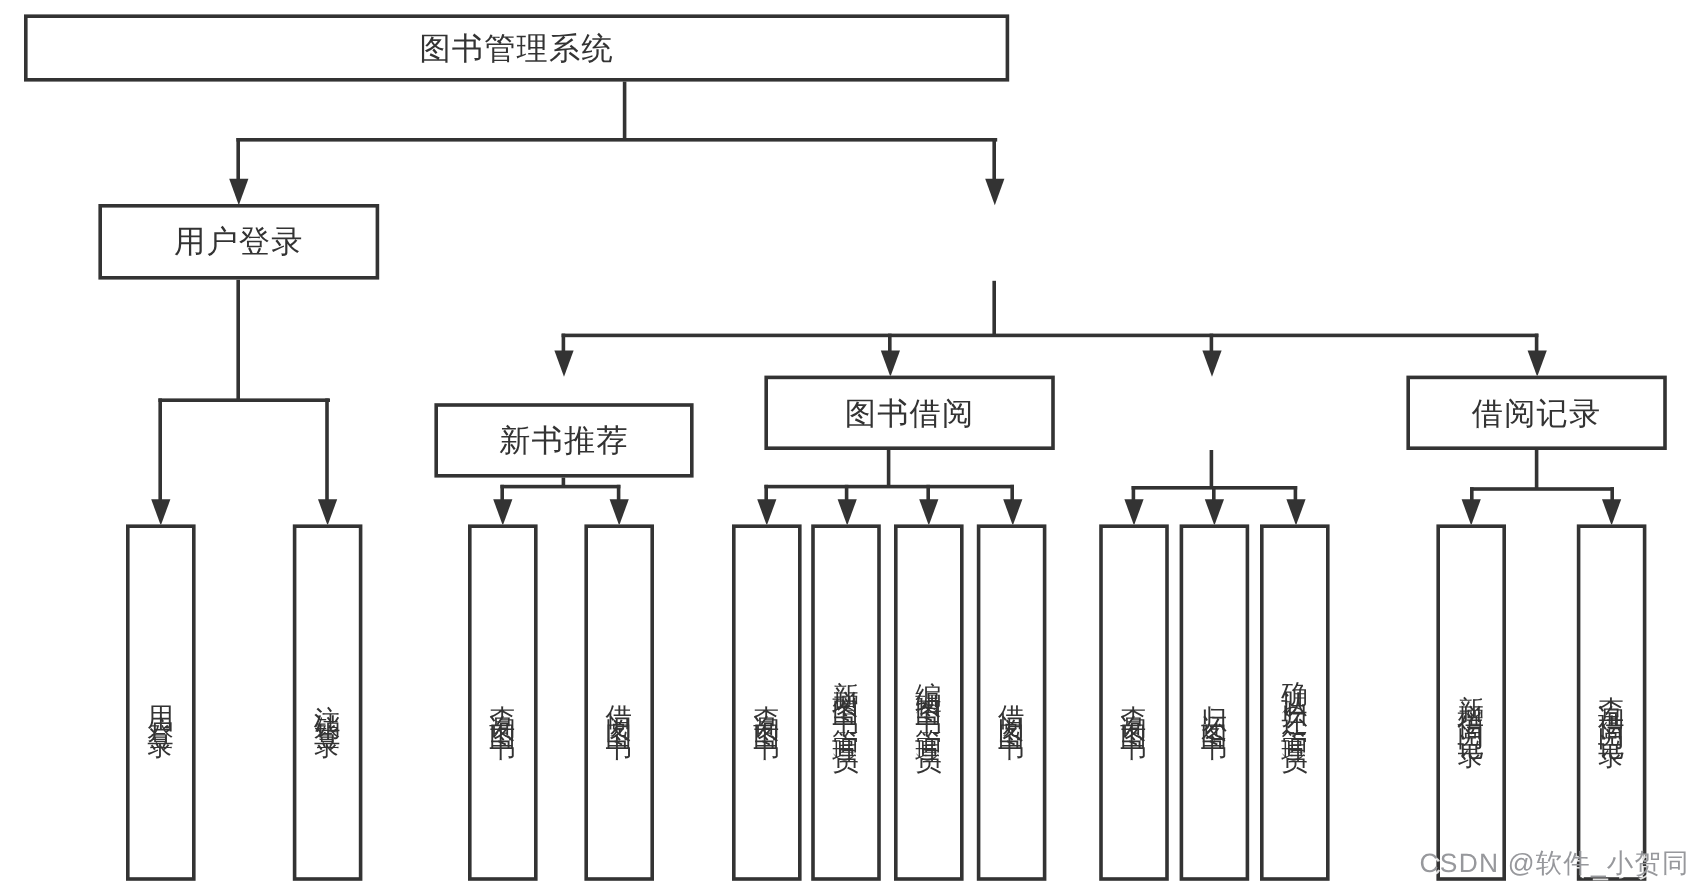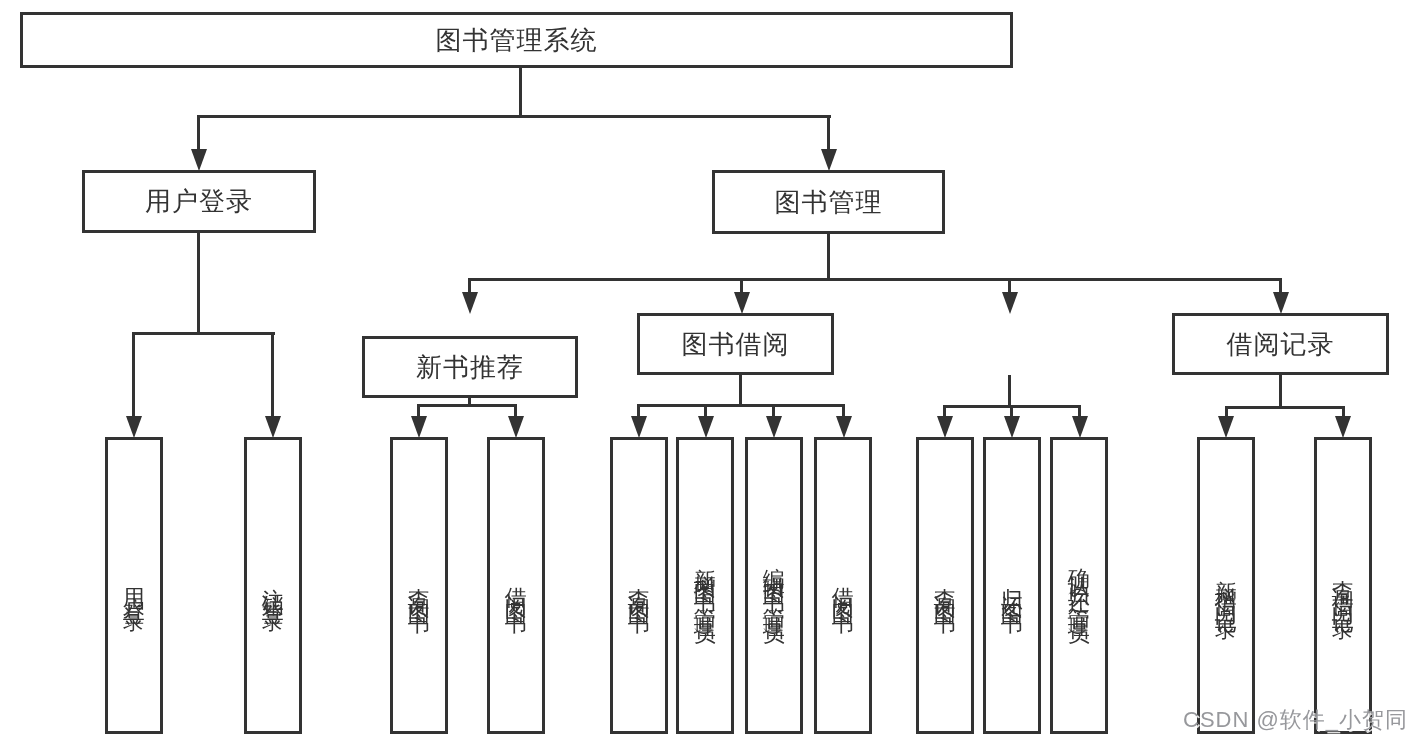--- a/index.html
+++ b/index.html
@@ -86,35 +86,32 @@
   <div class="ar" style="left:1004px;top:416px;"></div>
   <div class="ar" style="left:1072px;top:416px;"></div>
 
   <div class="ln" style="left:1279px;top:375px;width:3px;height:33px;"></div>
   <div class="ln" style="left:1225px;top:406px;width:120px;height:3px;"></div>
   <div class="ln" style="left:1225px;top:406px;width:3px;height:11px;"></div>
   <div class="ln" style="left:1342px;top:406px;width:3px;height:11px;"></div>
   <div class="ar" style="left:1218px;top:416px;"></div>
   <div class="ar" style="left:1335px;top:416px;"></div>
 
-  <div class="hbox" style="left:20px;top:12px;width:993px;height:56px;align-items:center;">
+  <div class="hbox" style="left:20px;top:12px;width:821px;height:56px;align-items:center;">
     <span>图书管理系统</span>
   </div>
 
   <div class="hbox" style="left:82px;top:170px;width:234px;height:63px;">
     <span>用户登录</span>
   </div>
-  <div class="hbox" style="left:712px;top:170px;width:233px;height:64px;">
-    <span>图书管理</span>
-  </div>
 
   <div class="hbox" style="left:362px;top:313px;width:216px;height:62px;margin-top:23px;">
     <span>新书推荐</span>
   </div>
-  <div class="hbox" style="left:637px;top:313px;width:197px;height:62px;">
+  <div class="hbox" style="left:637px;top:313px;width:242px;height:62px;">
     <span>图书借阅</span>
   </div>
   <div class="hbox" style="left:1172px;top:313px;width:217px;height:62px;">
     <span>借阅记录</span>
   </div>
 
   <div class="vbox" style="left:105px;">
     <span>用户登录</span>
   </div>
   <div class="vbox" style="left:244px;">

